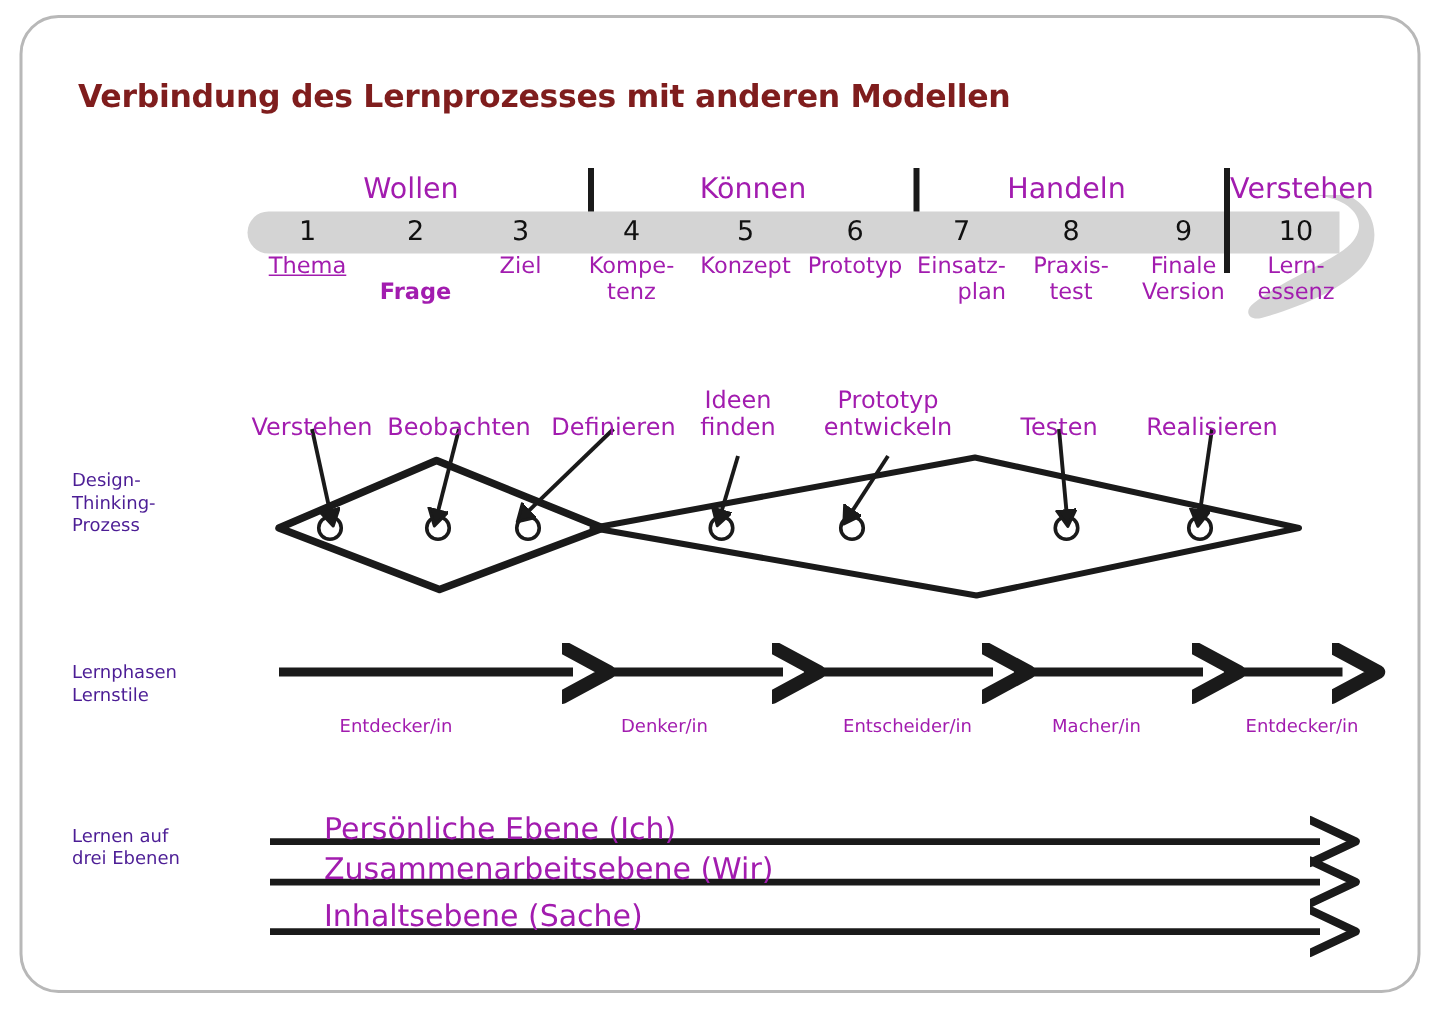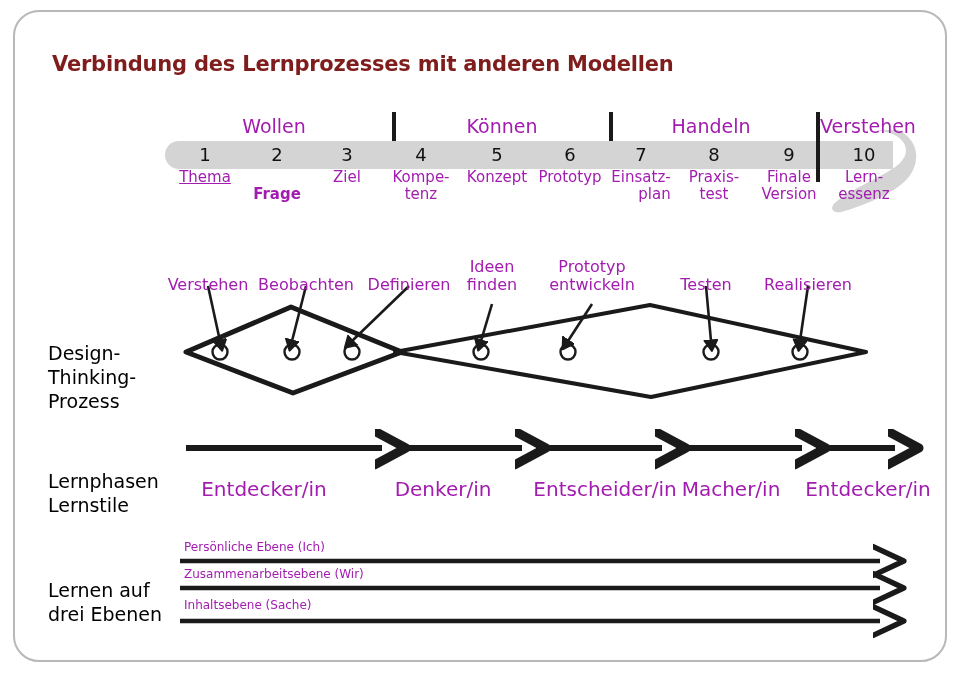--- a/index.html
+++ b/index.html
@@ -65,47 +65,47 @@
   }
   .step-label {
     font-size: 15px;
     text-align: center;
     transform: translateX(-50%);
     line-height: 1.12;
   }
 
   
   .row-label {
-    font-size: 19px;
+    font-size: 12px;
     line-height: 1.25;
-    color: #000000;
-    margin-top: 29px;
+    color: #4c1d95;
   }
 
   
   #dt-svg { position: absolute; left: 0; top: 0; }
   .dt-label {
     font-size: 16px;
     text-align: center;
     transform: translateX(-50%);
     line-height: 1.12;
   }
 
   
   #lp-svg { position: absolute; left: 0; top: 0; }
   .lp-label {
-    font-size: 20px;
+    font-size: 12px;
     text-align: center;
     transform: translateX(-50%);
   }
 
   
   #eb-svg { position: absolute; left: 0; top: 0; }
   .eb-label {
-    font-size: 12px;
+    font-size: 20px;
+    margin-left: 32px;
   }
 </style>
 </head>
 <body>
 
 <div id="stage">
 
   <div id="frame"></div>
 
   <div id="title">Verbindung des Lernprozesses mit anderen Modellen</div>

